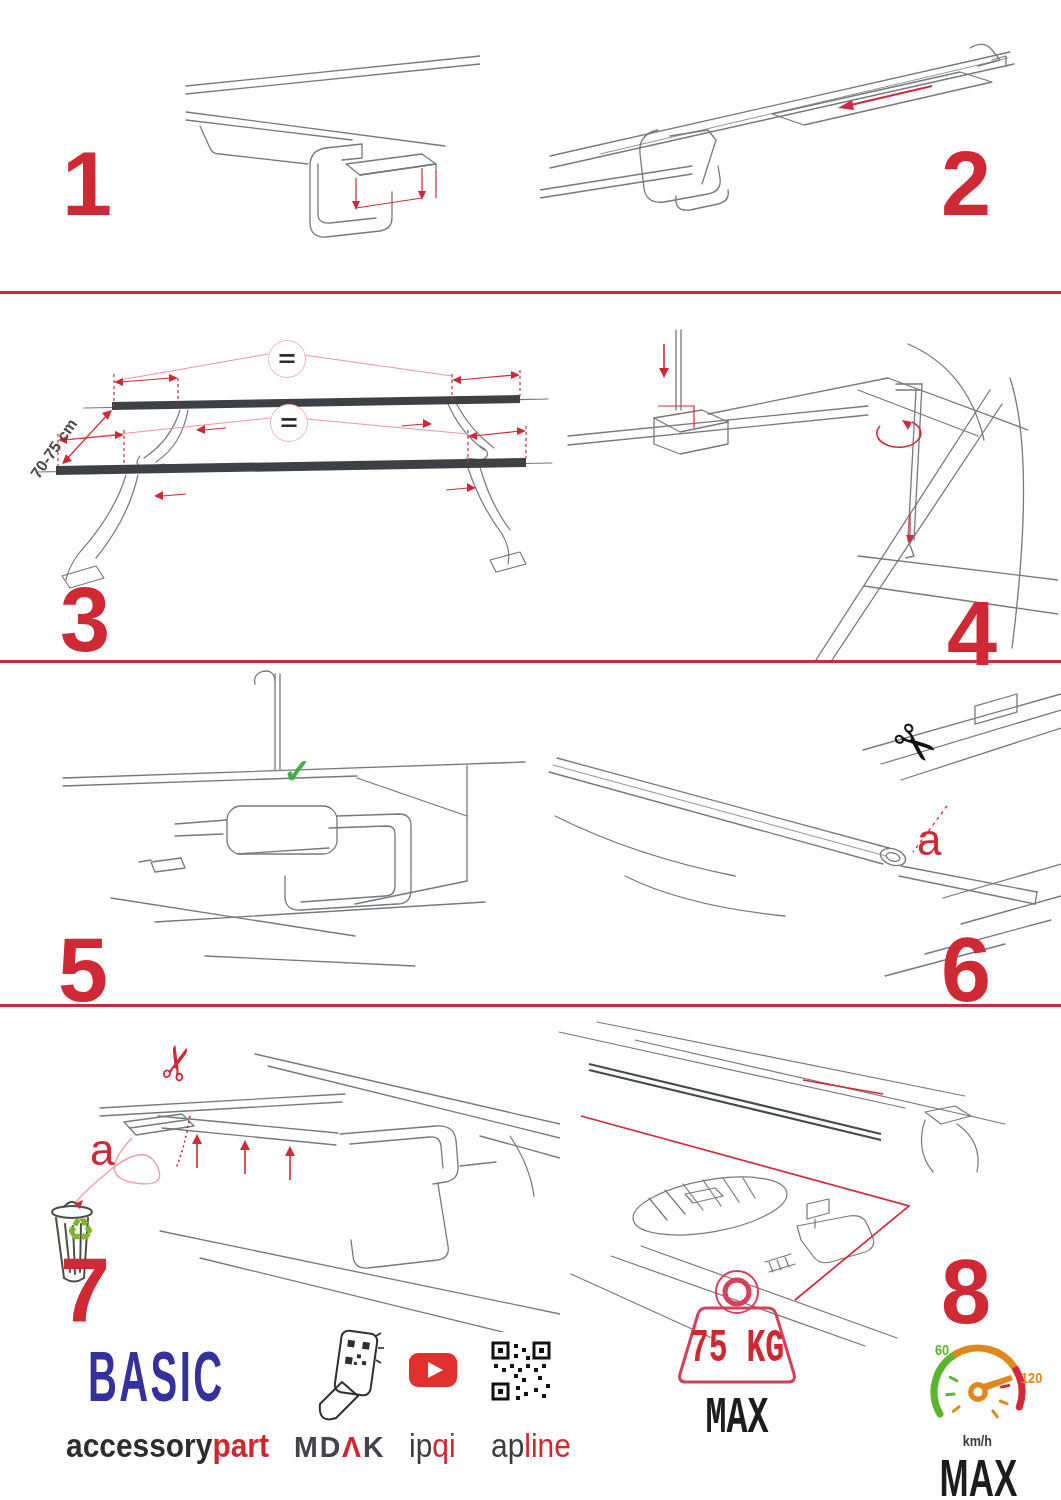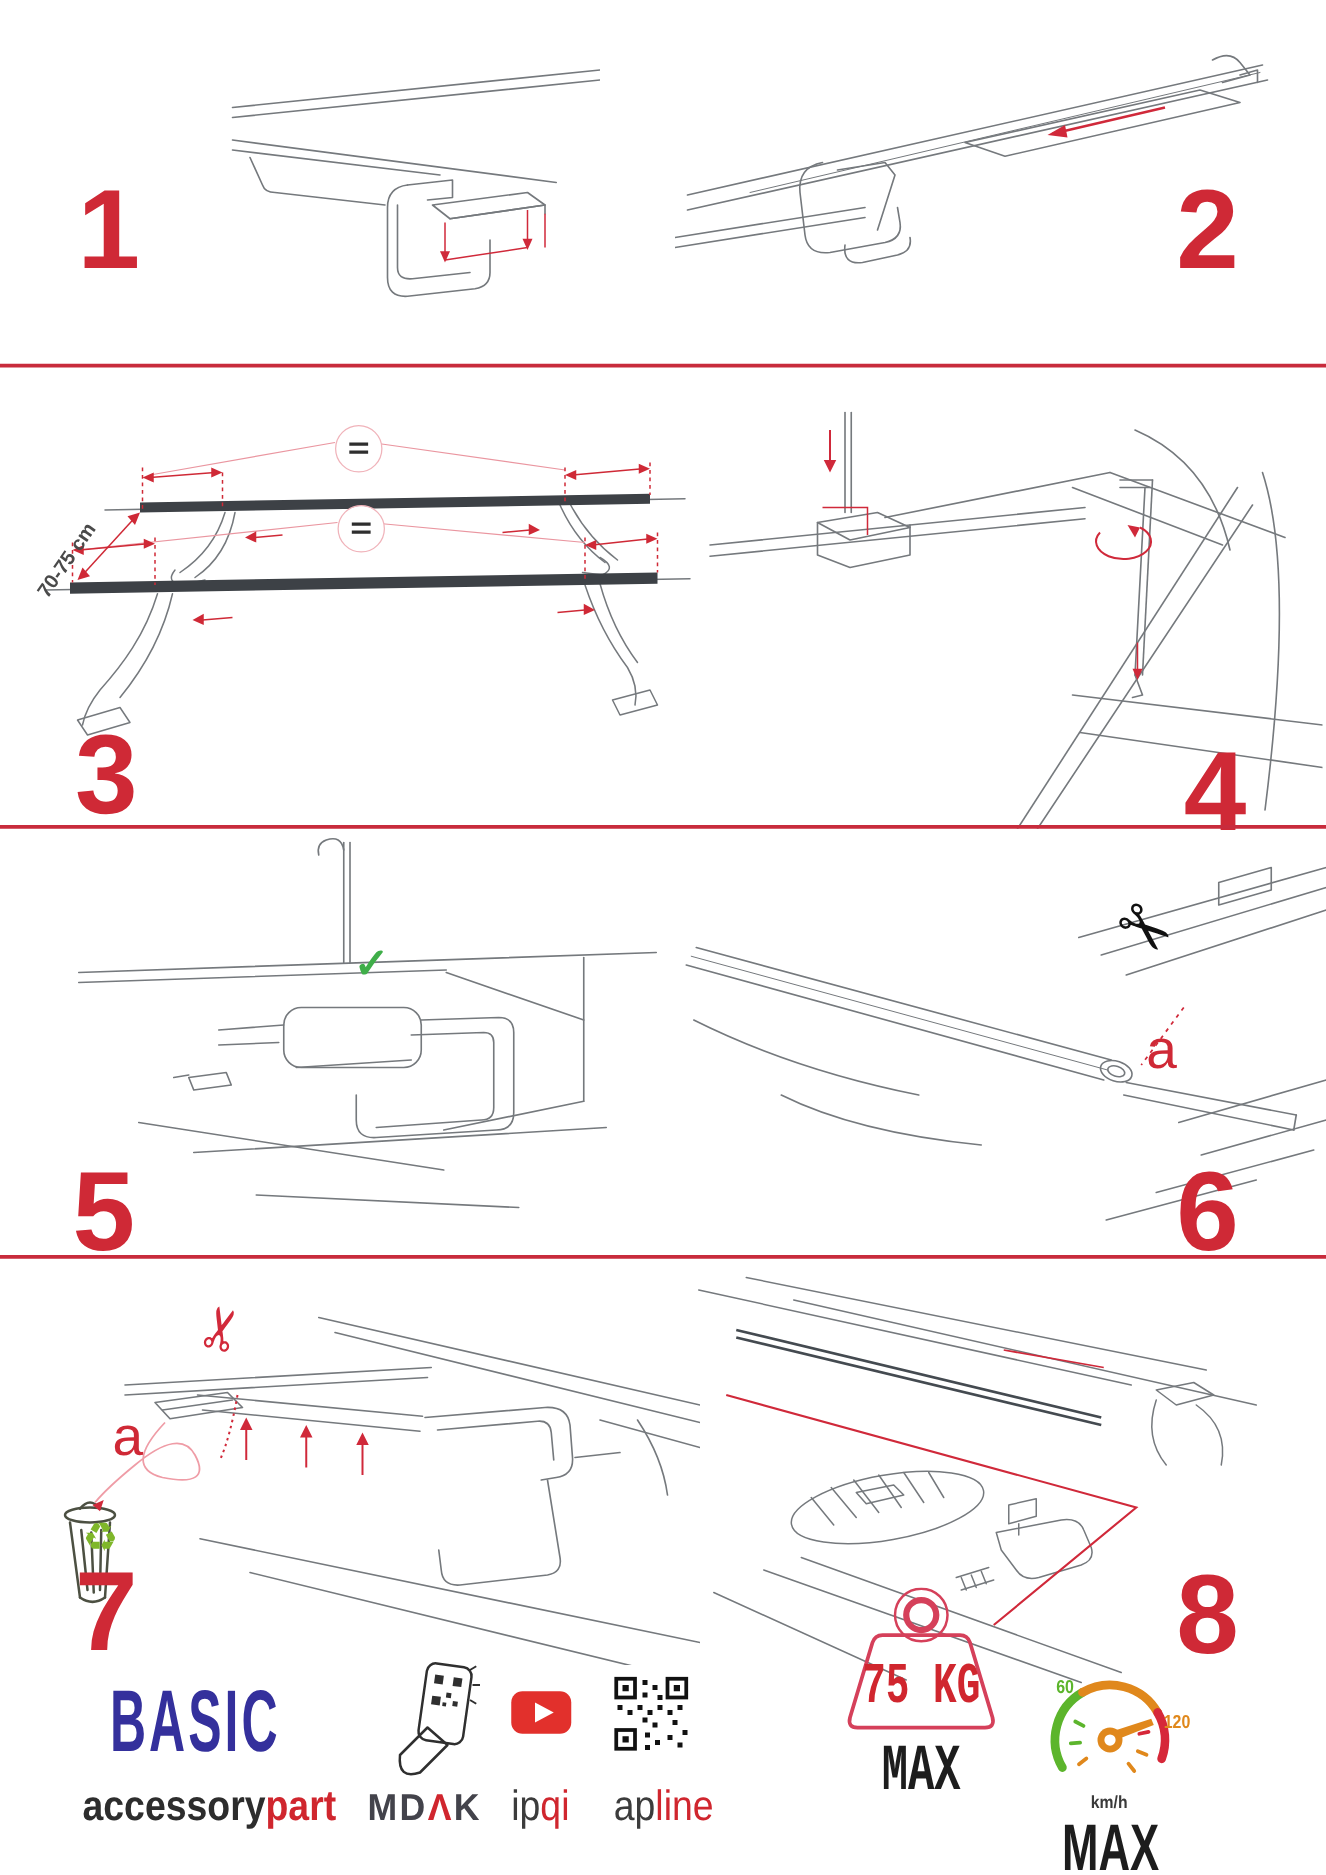--- a/index.html
+++ b/index.html
@@ -440,21 +440,21 @@
         <g stroke="#d5405a" fill="none">
           <circle cx="75" cy="22" r="21" stroke-width="2"></circle>
           <circle cx="75" cy="22" r="12" stroke-width="5"></circle>
           <path d="M44,38 L106,38 Q112,38 114,44 L132,104 Q134,112 126,112 L24,112 Q16,112 18,104 L36,44 Q38,38 44,38" stroke-width="3" stroke-linejoin="round"></path>
         </g>
       </svg>
       <div class="f-abs kgval" style="left:0px;top:56px;">75 KG</div>
       <div class="f-abs maxlbl" style="left:0px;top:122px;width:150px;">MAX</div>
     </div>
 
-    <div class="f-abs" style="left:821px;top:1330px;width:140px;height:170px;">
+    <div class="f-abs" style="left:911px;top:1330px;width:140px;height:170px;">
       <svg viewBox="0 0 135 110" style="display:block;width:135px;height:110px;">
         <g fill="none" stroke-linecap="round" stroke-width="7">
           <path d="M28.9,84 A44,44 0 0 1 45,23.9" stroke="#5cb52c"></path>
           <path d="M45,23.9 A44,44 0 0 1 105.1,40" stroke="#e0881c"></path>
           <path d="M105.1,40 A44,44 0 0 1 108.3,77" stroke="#d62839"></path>
         </g>
         <g stroke-width="3" stroke-linecap="round">
           <path d="M35.5,62 L43,62" stroke="#5cb52c" transform="rotate(28 67 62)"></path>
           <path d="M35.5,62 L43,62" stroke="#5cb52c" transform="rotate(-5 67 62)"></path>
           <path d="M35.5,62 L43,62" stroke="#e0881c" transform="rotate(-38 67 62)"></path>

